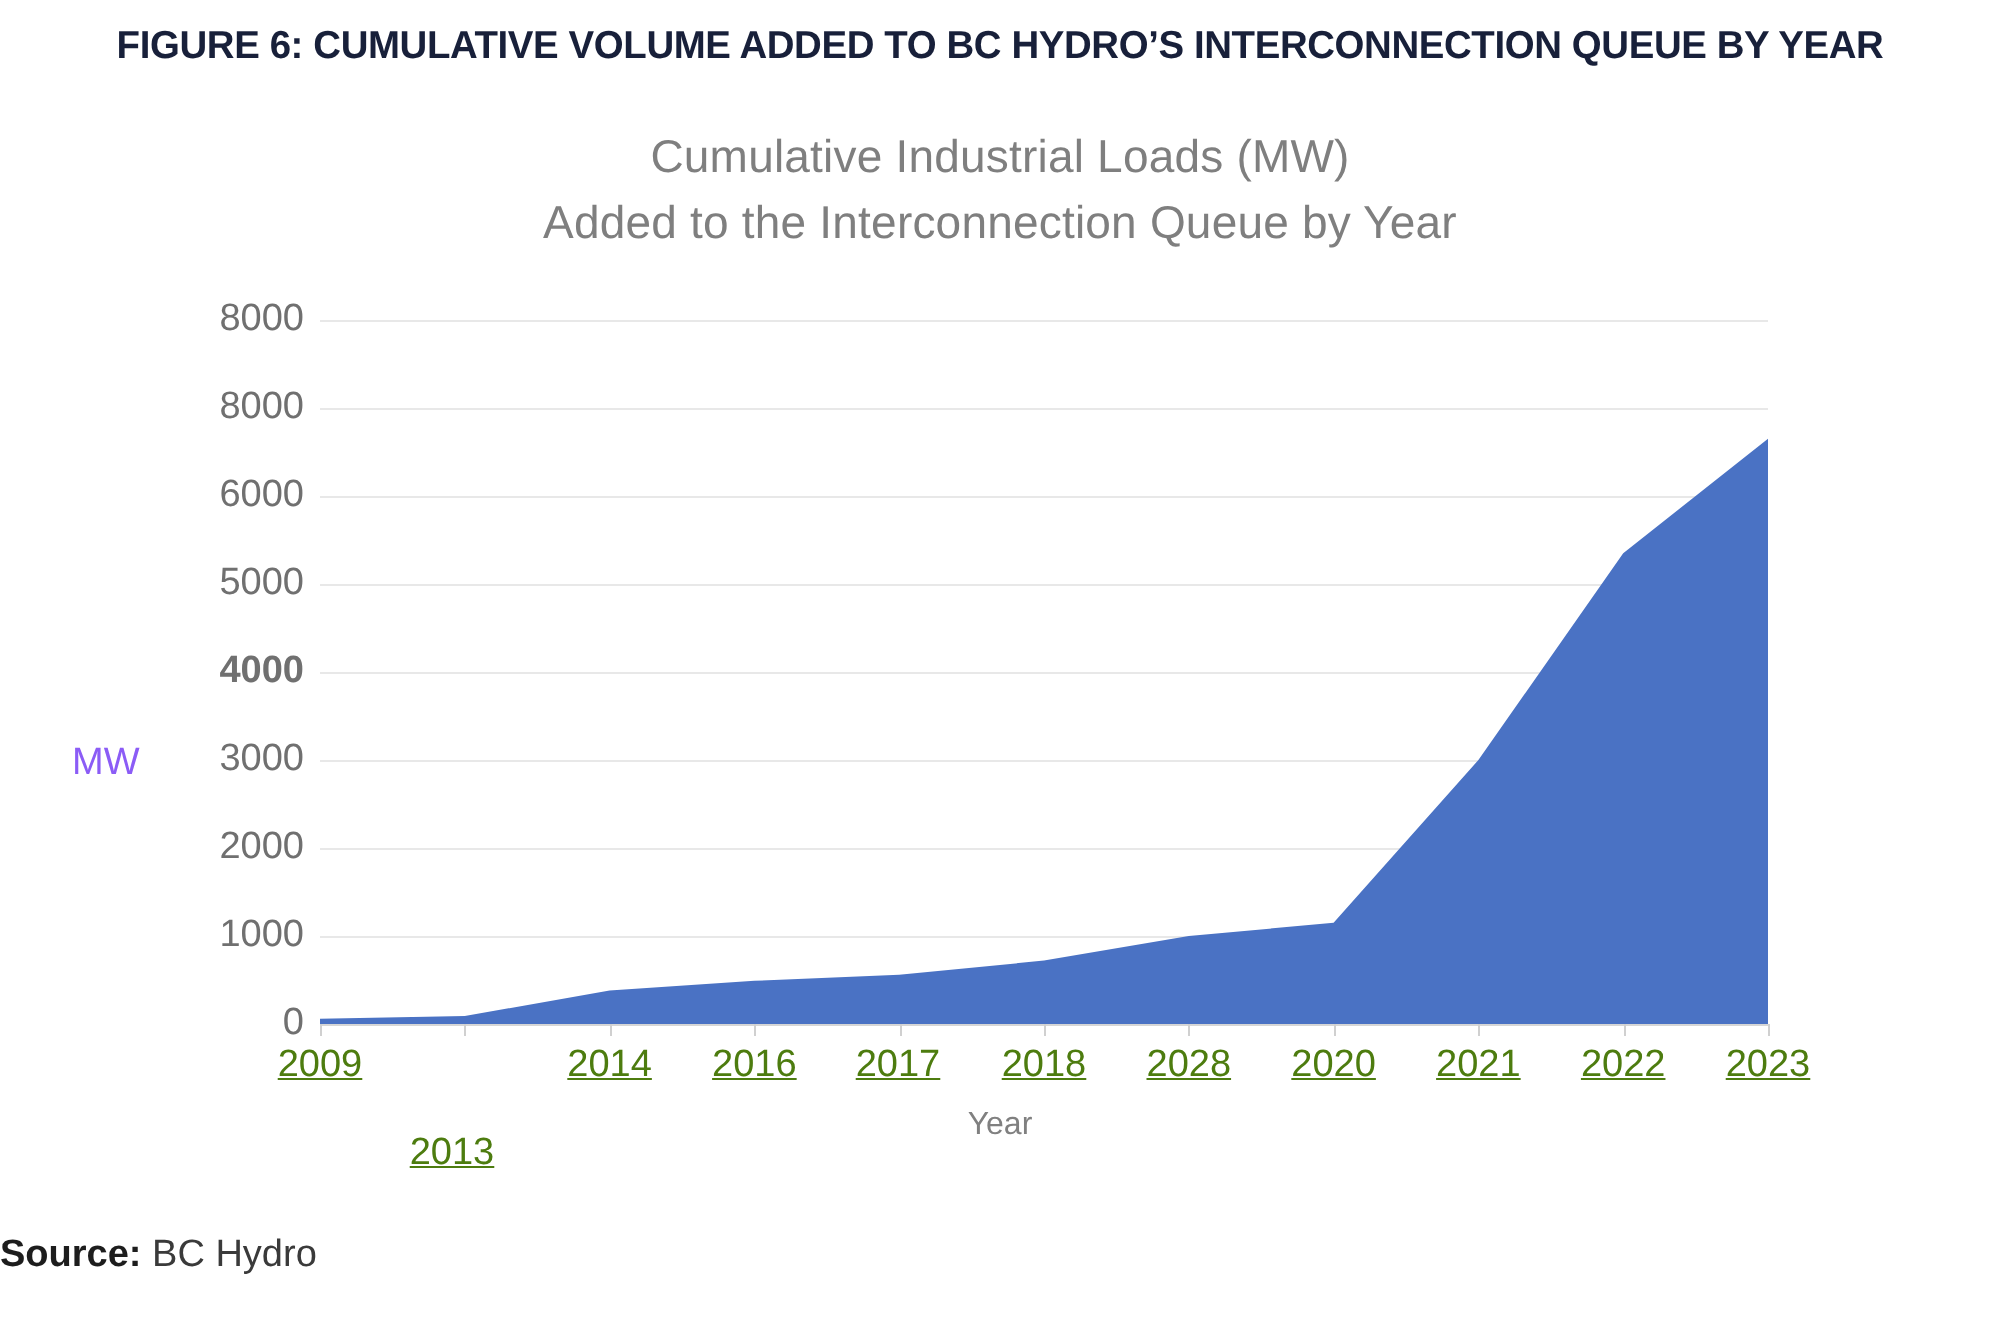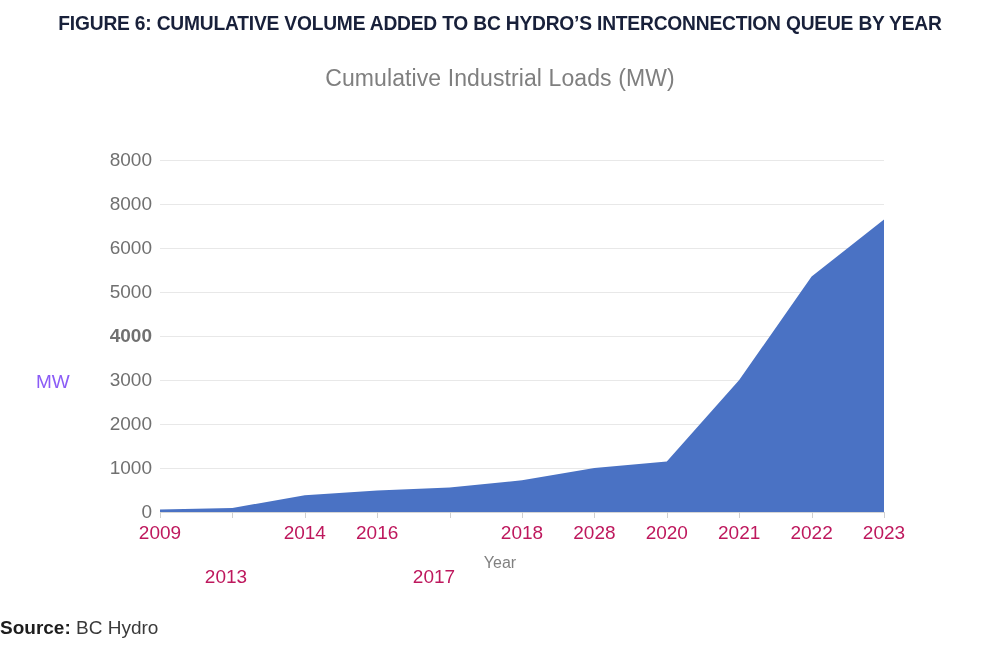--- a/index.html
+++ b/index.html
@@ -121,23 +121,24 @@
     top: 470px;
     width: 724px;
     height: 30px;
   }
   .xtick {
     position: absolute;
     top: 0;
     width: 70px;
     margin-left: -35px;
     text-align: center;
-    color: #be185d;
+    color: #4d7c0f;
     font-size: 19px;
     line-height: 22px;
+    text-decoration: underline;
   }
   .xtickmark {
     position: absolute;
     top: 0;
     width: 1px;
     height: 6px;
     background: #d0d0d0;
   }
   #x-tickmarks {
     position: absolute;
@@ -178,20 +179,21 @@
 </style>
 </head>
 <body>
 
 <div id="figure-heading">FIGURE 6: CUMULATIVE VOLUME ADDED TO BC HYDRO’S INTERCONNECTION QUEUE BY YEAR</div>
 
 <div id="chart-figure">
 
   <div id="chart-title">
     <span class="tline">Cumulative Industrial Loads (MW)</span>
+    <span class="tline">Added to the Interconnection Queue by Year</span>
   </div>
 
   <div id="y-axis-title">MW</div>
 
   <div id="y-ticks">
       <div class="ytick" style="top: 352px;">0</div>
       <div class="ytick" style="top: 308px;">1000</div>
       <div class="ytick" style="top: 264px;">2000</div>
       <div class="ytick" style="top: 220px;">3000</div>
       <div class="ytick" style="top: 176px; font-weight: bold;">4000</div>
@@ -227,21 +229,21 @@
       <div class="xtickmark" style="left: 506.8px;"></div>
       <div class="xtickmark" style="left: 579.2px;"></div>
       <div class="xtickmark" style="left: 651.6px;"></div>
       <div class="xtickmark" style="left: 724px;"></div>
     </div>
   <div id="x-ticks">
       <div class="xtick" style="left: 0px;">2009</div>
       <div class="xtick" style="left: 66px; margin-top: 44px;">2013</div>
       <div class="xtick" style="left: 144.8px;">2014</div>
       <div class="xtick" style="left: 217.2px;">2016</div>
-      <div class="xtick" style="left: 274px; margin-top: 44px;">2017</div>
+      <div class="xtick" style="left: 289px;">2017</div>
       <div class="xtick" style="left: 362px;">2018</div>
       <div class="xtick" style="left: 434.4px;">2028</div>
       <div class="xtick" style="left: 506.8px;">2020</div>
       <div class="xtick" style="left: 579.2px;">2021</div>
       <div class="xtick" style="left: 651.6px;">2022</div>
       <div class="xtick" style="left: 724px;">2023</div>
     </div>
 
   <div id="x-axis-title">Year</div>
 </div>

